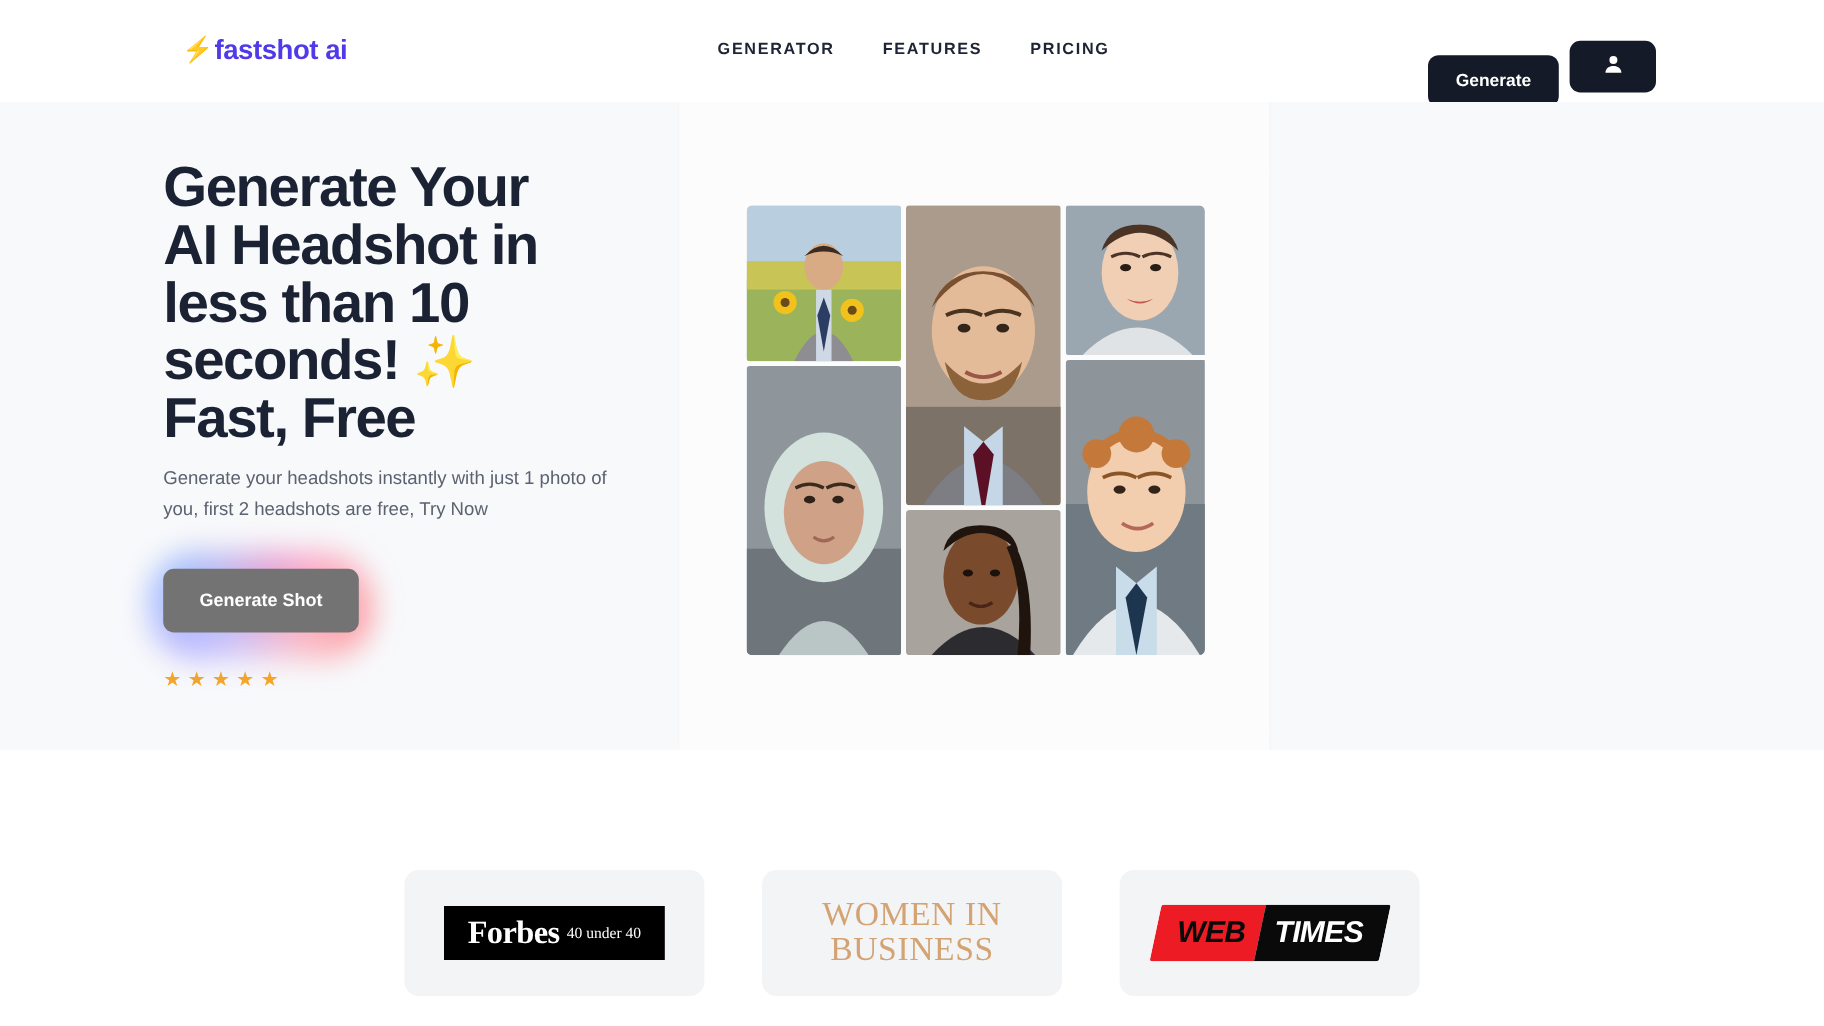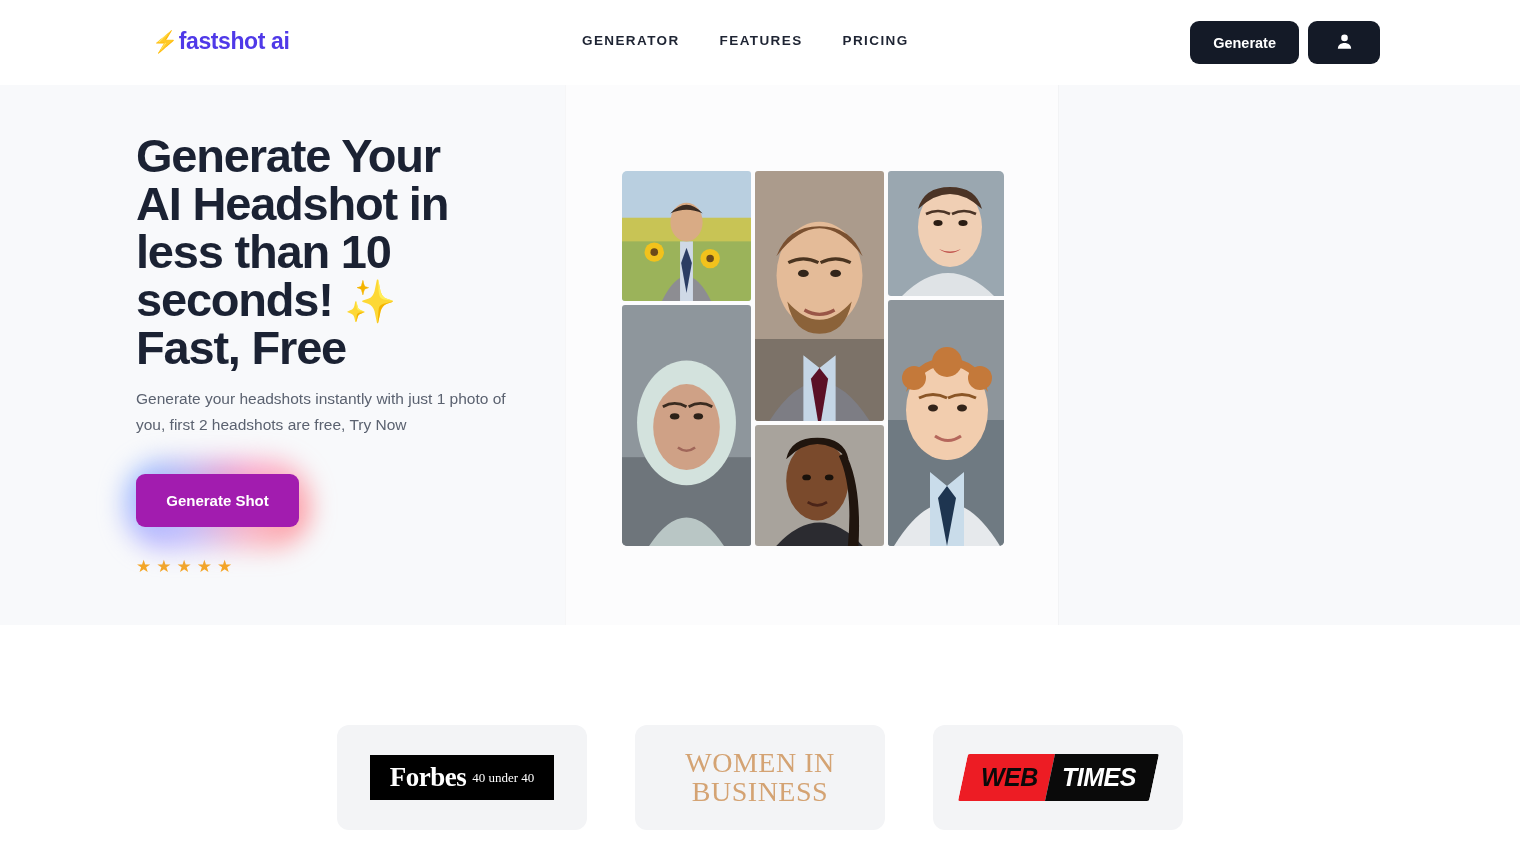--- a/index.html
+++ b/index.html
@@ -18,39 +18,39 @@
     display:flex; align-items:center;
   }
   .logo {
     position:absolute; left:152px; top:28px;
     display:flex; align-items:center; gap:1px;
     font-size:23px; font-weight:700; letter-spacing:-0.4px;
     color:#4F39E8;
   }
   .logo .bolt { font-size:21px; }
   .nav {
-    position:absolute; left:582px; top:33px;
+    position:absolute; left:598px; top:33px;
     display:flex; gap:0px; align-items:center;
   }
   .nav a {
     font-size:13.5px; font-weight:700; letter-spacing:1.4px;
     color:#1E2433; text-decoration:none; text-transform:uppercase;
     padding:0 0;
   }
   .nav a + a { margin-left:40px; }
   .header-actions {
     position:absolute; right:140px; top:21px;
     display:flex; align-items:center; gap:9px;
   }
   .btn-dark {
     background:#141A27; color:#fff; border:none; border-radius:9px;
     height:43px; padding:0 23px;
     font-family:"Liberation Sans", sans-serif;
     font-size:14.5px; font-weight:700; cursor:pointer;
-    display:flex; align-items:center; justify-content:center;
+    display:flex; align-items:center; justify-content:center;margin-top:25px;
   }
   .btn-avatar {
     background:#141A27; border:none; border-radius:9px;
     width:72px; height:43px; cursor:pointer;
     display:flex; align-items:center; justify-content:center;
   }
   .btn-avatar svg { width:19px; height:19px; fill:#fff; }
 
   
   .hero {
@@ -81,21 +81,21 @@
     width:186px; height:90px; border-radius:40px;
     background:
       radial-gradient(circle at 12% 25%, rgba(120,170,255,.70), rgba(120,170,255,0) 62%),
       radial-gradient(circle at 55% 6%, rgba(255,130,190,.75), rgba(255,130,190,0) 62%),
       radial-gradient(circle at 96% 62%, rgba(255,110,120,.72), rgba(255,110,120,0) 62%),
       radial-gradient(circle at 18% 92%, rgba(205,150,255,.60), rgba(205,150,255,0) 64%);
     filter: blur(12px);
   }
   .btn-cta {
     position:relative; z-index:2;
-    background:#a21caf; color:#fff; border:none; border-radius:9px;
+    background:#737373; color:#fff; border:none; border-radius:9px;
     width:163px; height:53px;
     font-family:"Liberation Sans", sans-serif;
     font-size:15px; font-weight:700; cursor:pointer;
   }
   .stars {
     margin-top:29px; display:flex; gap:5px;
     font-size:17px; color:#F5A623; letter-spacing:0px;
   }
   .social-proof {
     margin-top:16px; font-size:15.5px; color:#333A46;

